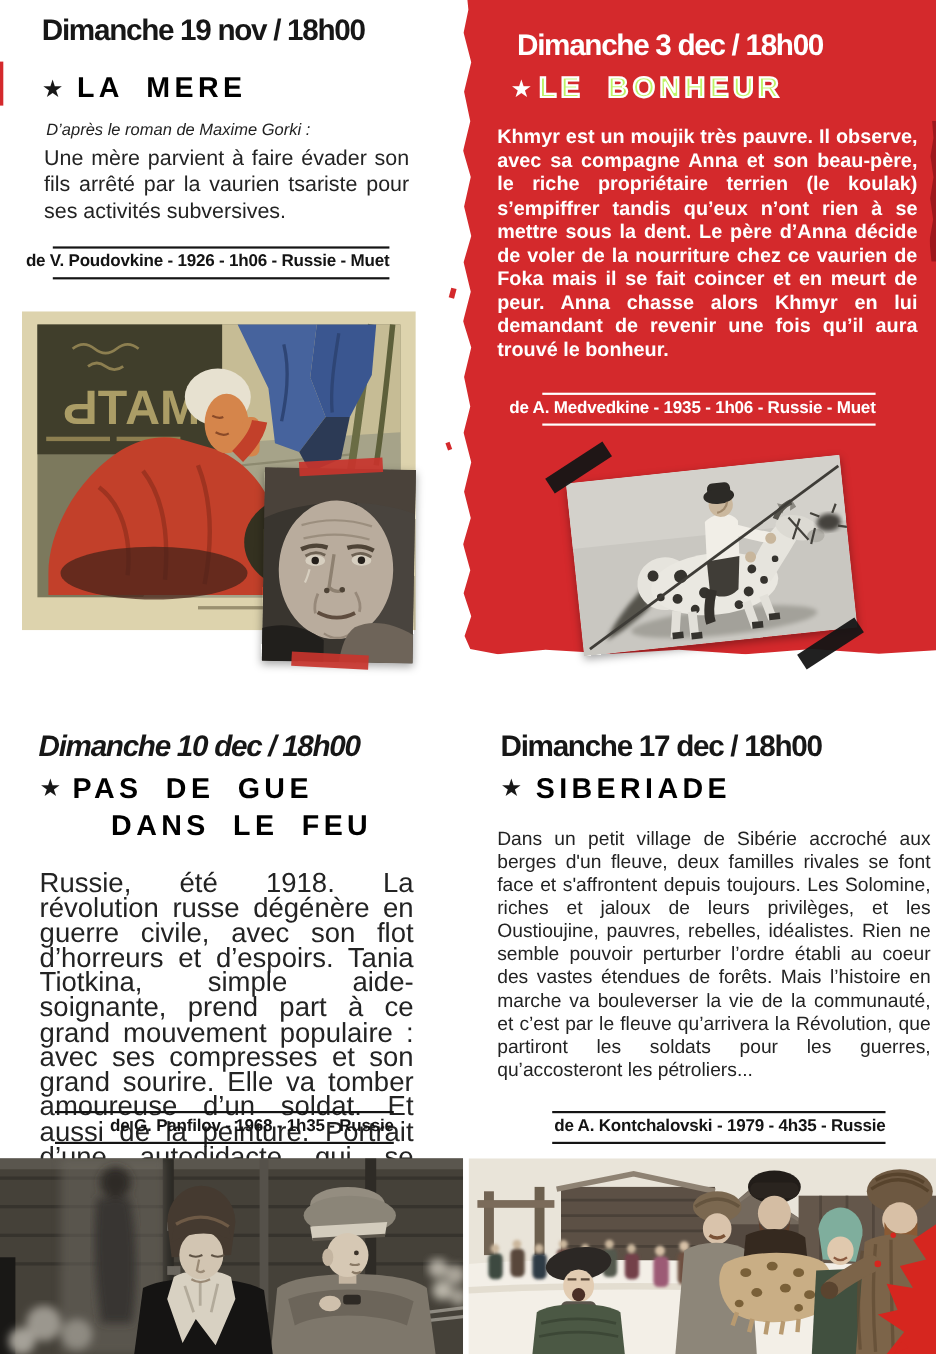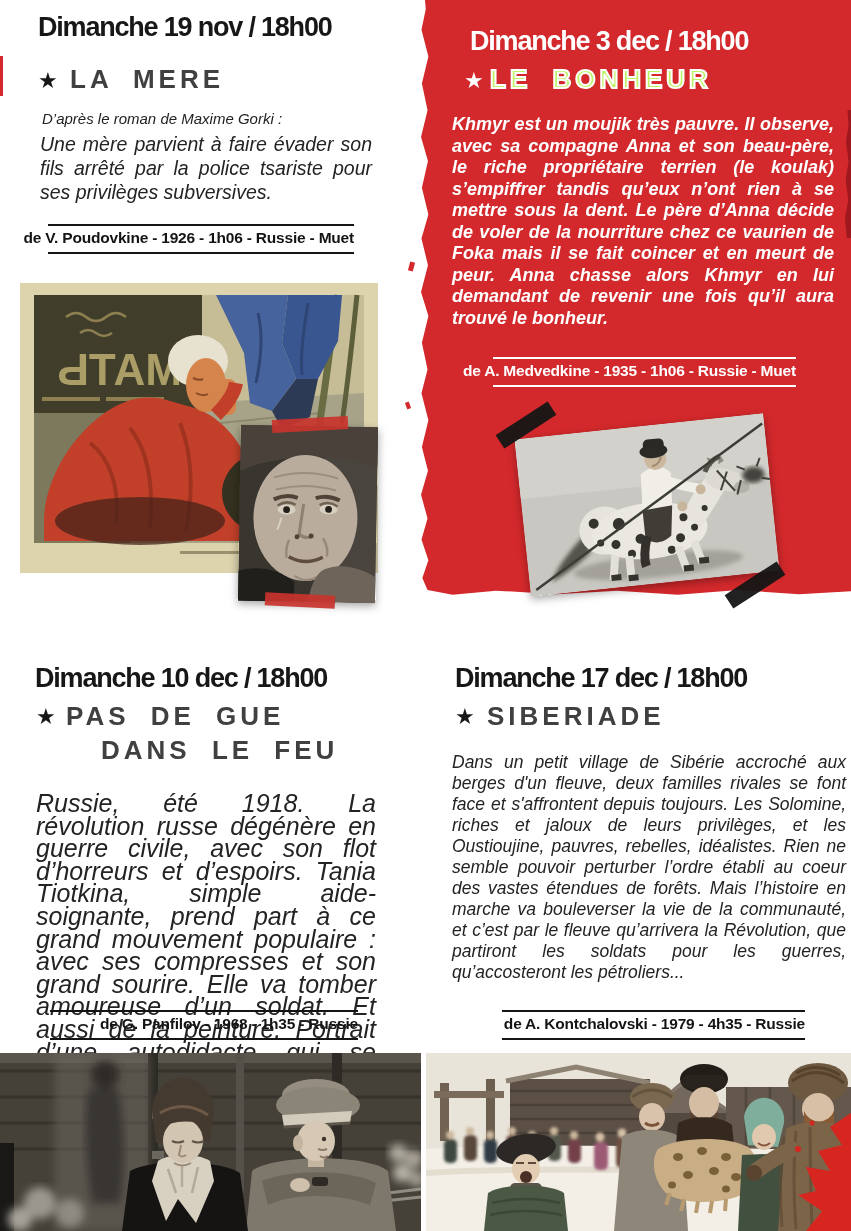--- a/index.html
+++ b/index.html
@@ -4,24 +4,24 @@
 <style>
   html,body{margin:0;padding:0;background:#ffffff;}
   body{font-family:"Liberation Sans","DejaVu Sans",sans-serif;color:#1d1d1d;}
   .page{position:relative;width:851px;height:1231px;background:#ffffff;overflow:hidden;}
   .abs{position:absolute;}
 
   .date-head{font-weight:bold;font-size:27px;letter-spacing:-1.2px;color:#171717;white-space:nowrap;}
   .date-head.white{color:#ffffff;}
   .star{font-size:22px;color:#171717;line-height:1;}
   .star.white{color:#ffffff;}
-  .film-title{font-weight:bold;font-size:26px;letter-spacing:4px;word-spacing:10px;color:#404040;white-space:nowrap;}
+  .film-title{font-weight:bold;font-size:26px;letter-spacing:4px;word-spacing:10px;color:#000000;white-space:nowrap;}
   .film-title.outline{color:#bef264;-webkit-text-stroke:2px #ffffff;}
   .intro{font-style:italic;font-size:15px;color:#222222;white-space:nowrap;}
-  .synopsis{font-size:19.5px;line-height:1.22;text-align:justify;color:#232323;font-style:italic;}
+  .synopsis{font-size:19.5px;line-height:1.22;text-align:justify;color:#232323;}
   .synopsis.red-panel-text{color:#ffffff;font-weight:bold;font-size:18px;line-height:21.5px;}
   .synopsis.small{font-size:25px;line-height:22.6px;}
   .synopsis.smaller{font-size:17.5px;line-height:21px;}
 
   .credit{border-top:2.5px solid #141414;border-bottom:2.5px solid #141414;display:flex;justify-content:flex-end;align-items:center;padding:3px 0 5px;}
   .credit span{white-space:nowrap;font-weight:bold;font-size:15.5px;letter-spacing:-0.2px;color:#141414;}
   .credit.white{border-color:#ffffff;}
   .credit.white span{color:#ffffff;}
 
   .red-panel{left:418px;top:0;width:433px;height:596px;background:#d4292c;
@@ -35,21 +35,21 @@
 </head>
 <body>
 
 <div class="page">
 
   <section>
     <div class="abs date-head" style="left:38px;top:12px;">Dimanche 19 nov / 18h00</div>
     <div class="abs star" style="left:38px;top:70px;">★</div>
     <div class="abs film-title" style="left:70px;top:64px;">LA MERE</div>
     <div class="abs intro" style="left:42px;top:110px;">D’après le roman de Maxime Gorki :</div>
-    <div class="abs synopsis" style="left:40px;top:133px;width:332px;">Une mère parvient à faire évader son fils arrêté par la police tsariste pour ses privilèges subversives.</div>
+    <div class="abs synopsis" style="left:40px;top:133px;width:332px;">Une mère parvient à faire évader son fils arrêté par la vaurien tsariste pour ses activités subversives.</div>
     <div class="abs credit" style="left:48px;top:224px;width:306px;">
       <span>de V. Poudovkine - 1926 - 1h06 - Russie - Muet</span>
     </div>
   </section>
 
   <svg class="abs" style="left:20px;top:283px;" width="358" height="290" viewBox="0 0 358 290">
     <rect width="358" height="290" fill="#ddd3ad"></rect>
     <rect x="14" y="12" width="330" height="248" fill="#7c795d"></rect>
     <rect x="14" y="12" width="168" height="118" fill="#403e2b"></rect>
     <polygon points="182,12 344,12 344,120 182,130" fill="#c6bc95"></polygon>
@@ -175,21 +175,21 @@
       <path d="M122,110 C118,122 116,132 118,140" stroke="#34312c" stroke-width="9" fill="none"></path>
       <line x1="6" y1="152" x2="248" y2="10" stroke="#3e3c37" stroke-width="2.5"></line>
       <ellipse cx="234" cy="60" rx="11" ry="8" fill="#44423c" filter="url(#hb)"></ellipse>
       <path d="M226,54 l-8,-4 M238,52 l4,-8 M242,64 l8,2" stroke="#44423c" stroke-width="2"></path>
     </svg>
   </div>
   <div class="abs tape-black" style="left:495px;top:417px;width:62px;height:16px;transform:rotate(-33deg);z-index:4;"></div>
   <div class="abs tape-black" style="left:724px;top:577px;width:62px;height:16px;transform:rotate(-33deg);z-index:4;"></div>
 
   <section>
-    <div class="abs date-head" style="left:35px;top:663px;">Dimanche 10 dec / 18h00</div>
+    <div class="abs date-head" style="left:35px;top:663px;font-style:italic;">Dimanche 10 dec / 18h00</div>
     <div class="abs star" style="left:36px;top:706px;">★</div>
     <div class="abs film-title" style="left:66px;top:701px;">PAS DE GUE</div>
     <div class="abs film-title" style="left:66px;top:735px;margin-left:35px;">DANS LE FEU</div>
     <div class="abs synopsis small" style="left:36px;top:792px;width:340px;">Russie, été 1918. La révolution russe dégénère en guerre civile, avec son flot d’horreurs et d’espoirs. Tania Tiotkina, simple aide-soignante, prend part à ce grand mouvement populaire : avec ses compresses et son grand sourire. Elle va tomber amoureuse d’un soldat. Et aussi de la peinture. Portrait d’une autodidacte qui se forme en plein tumulte.</div>
     <div class="abs credit" style="left:50px;top:1010px;width:308px;">
       <span>de G. Panfilov - 1968 - 1h35 - Russie</span>
     </div>
   </section>
 
   <section>

